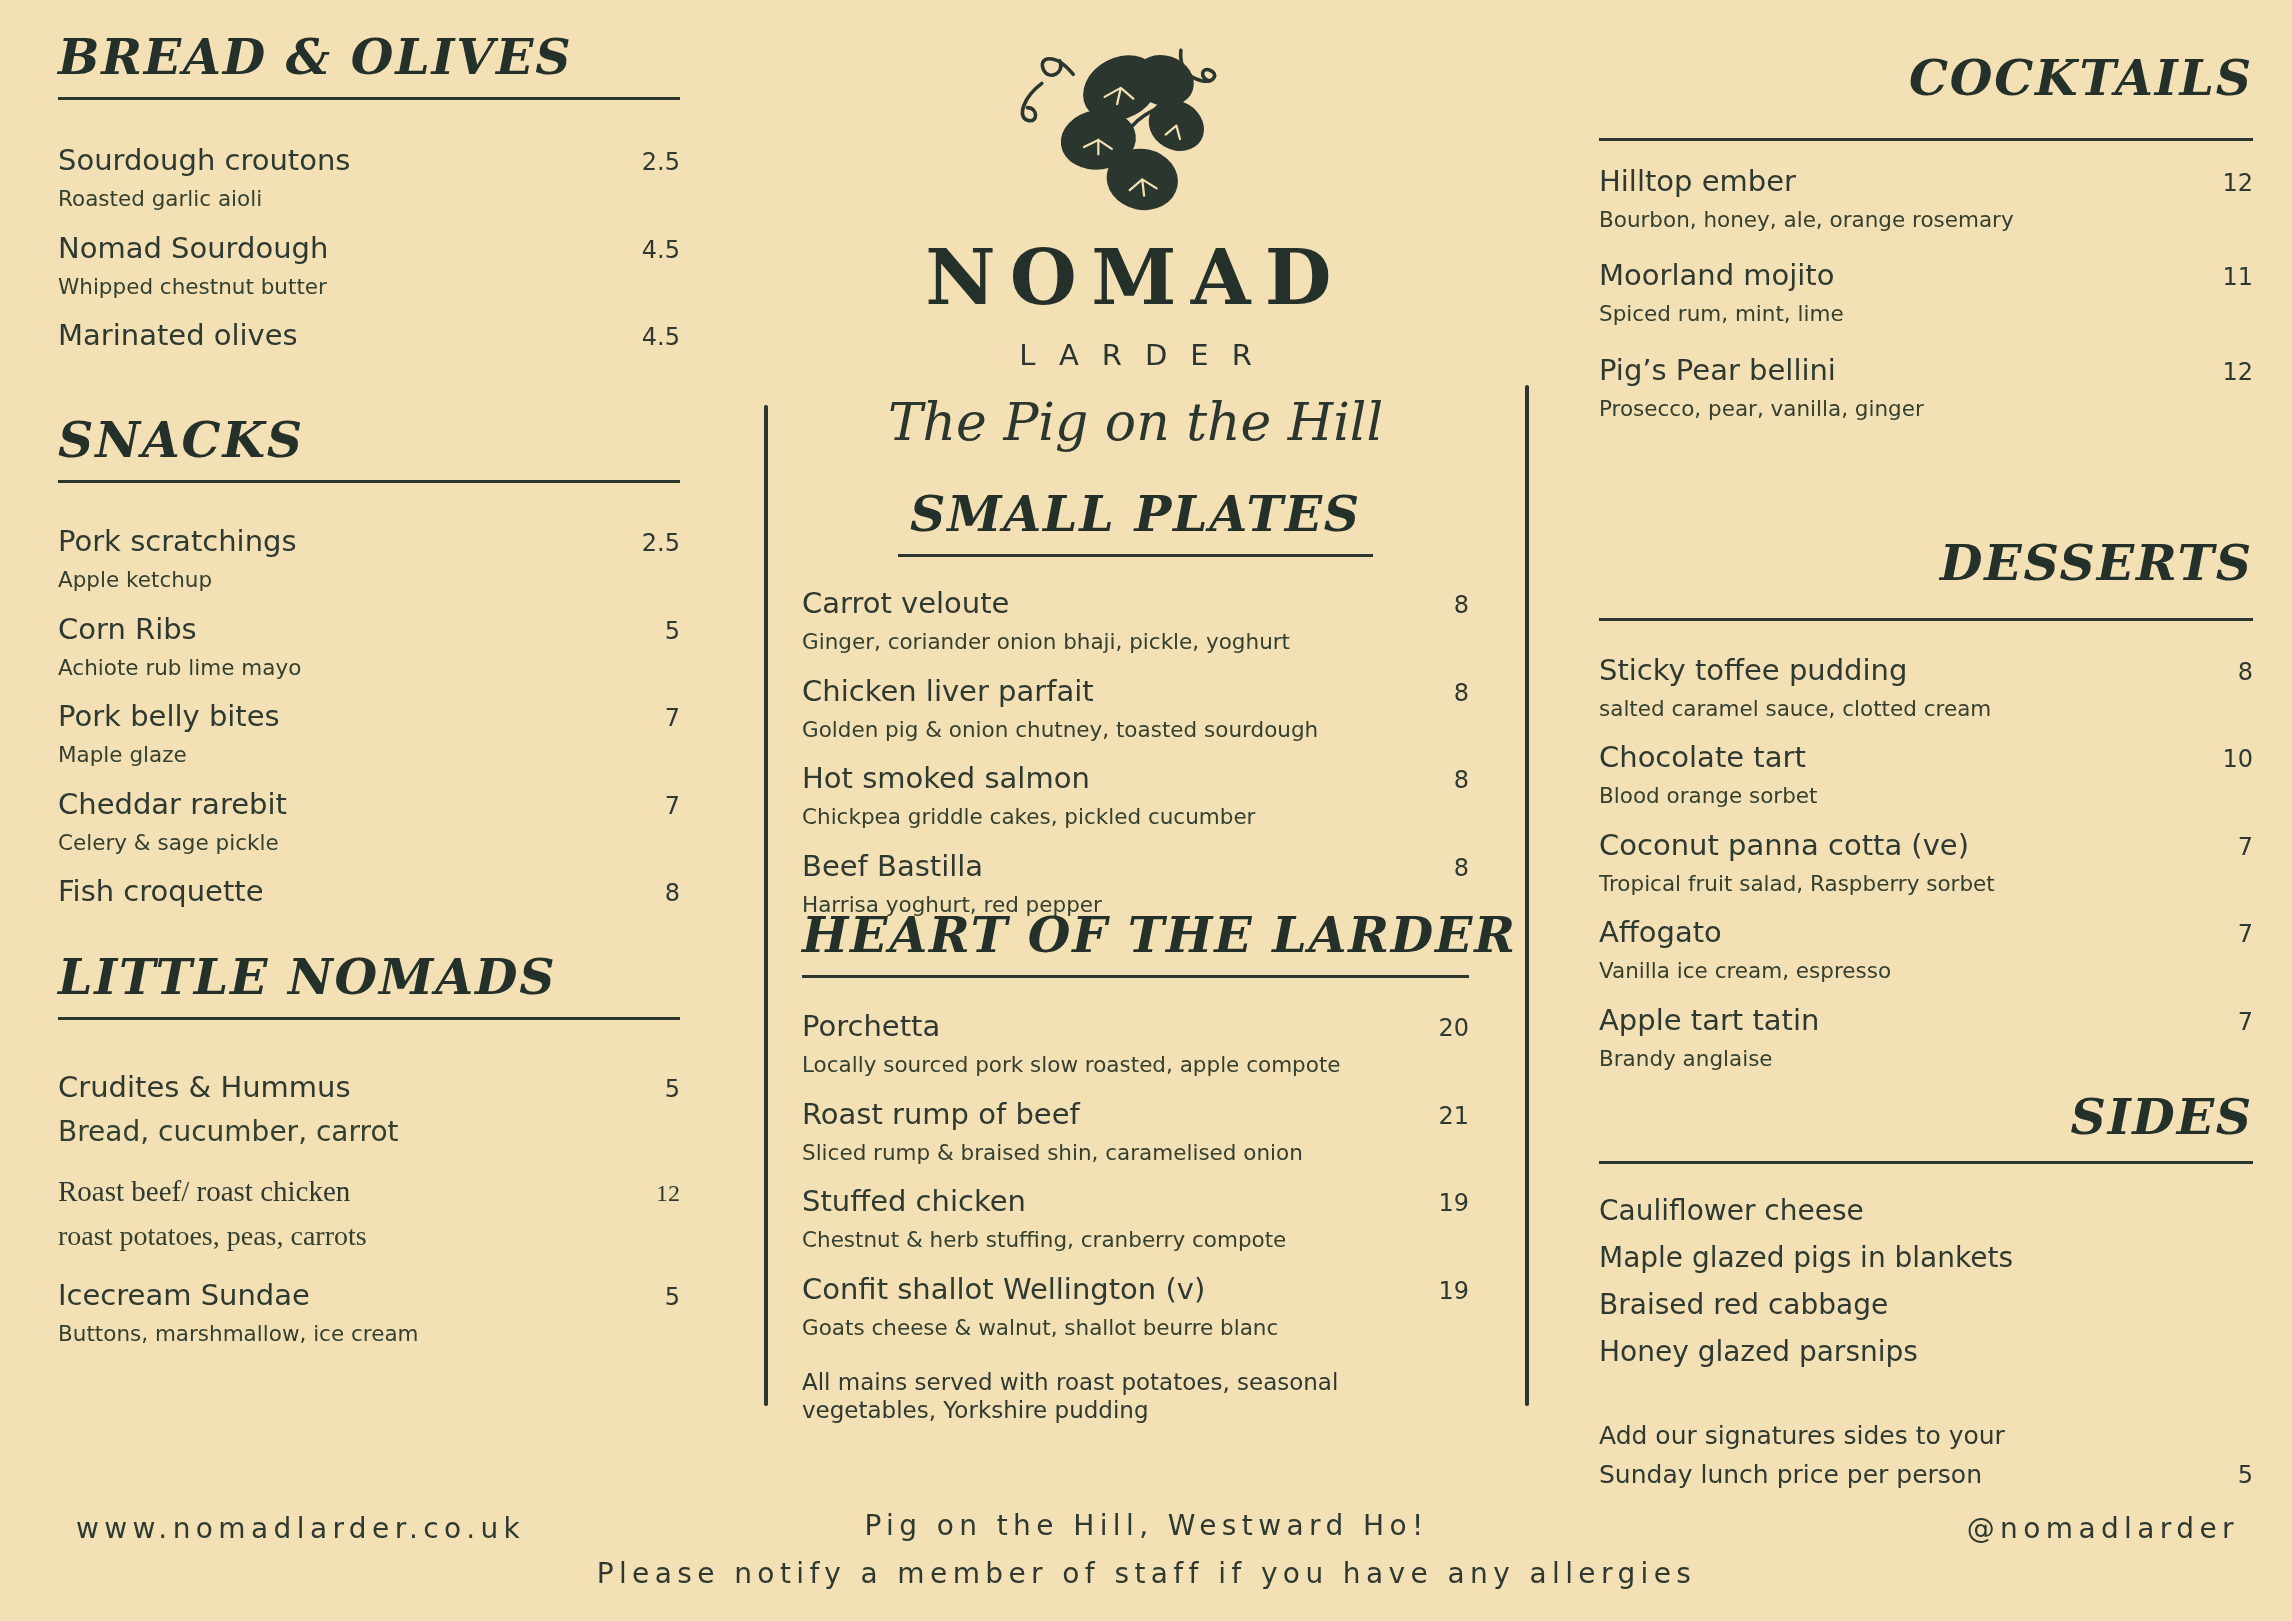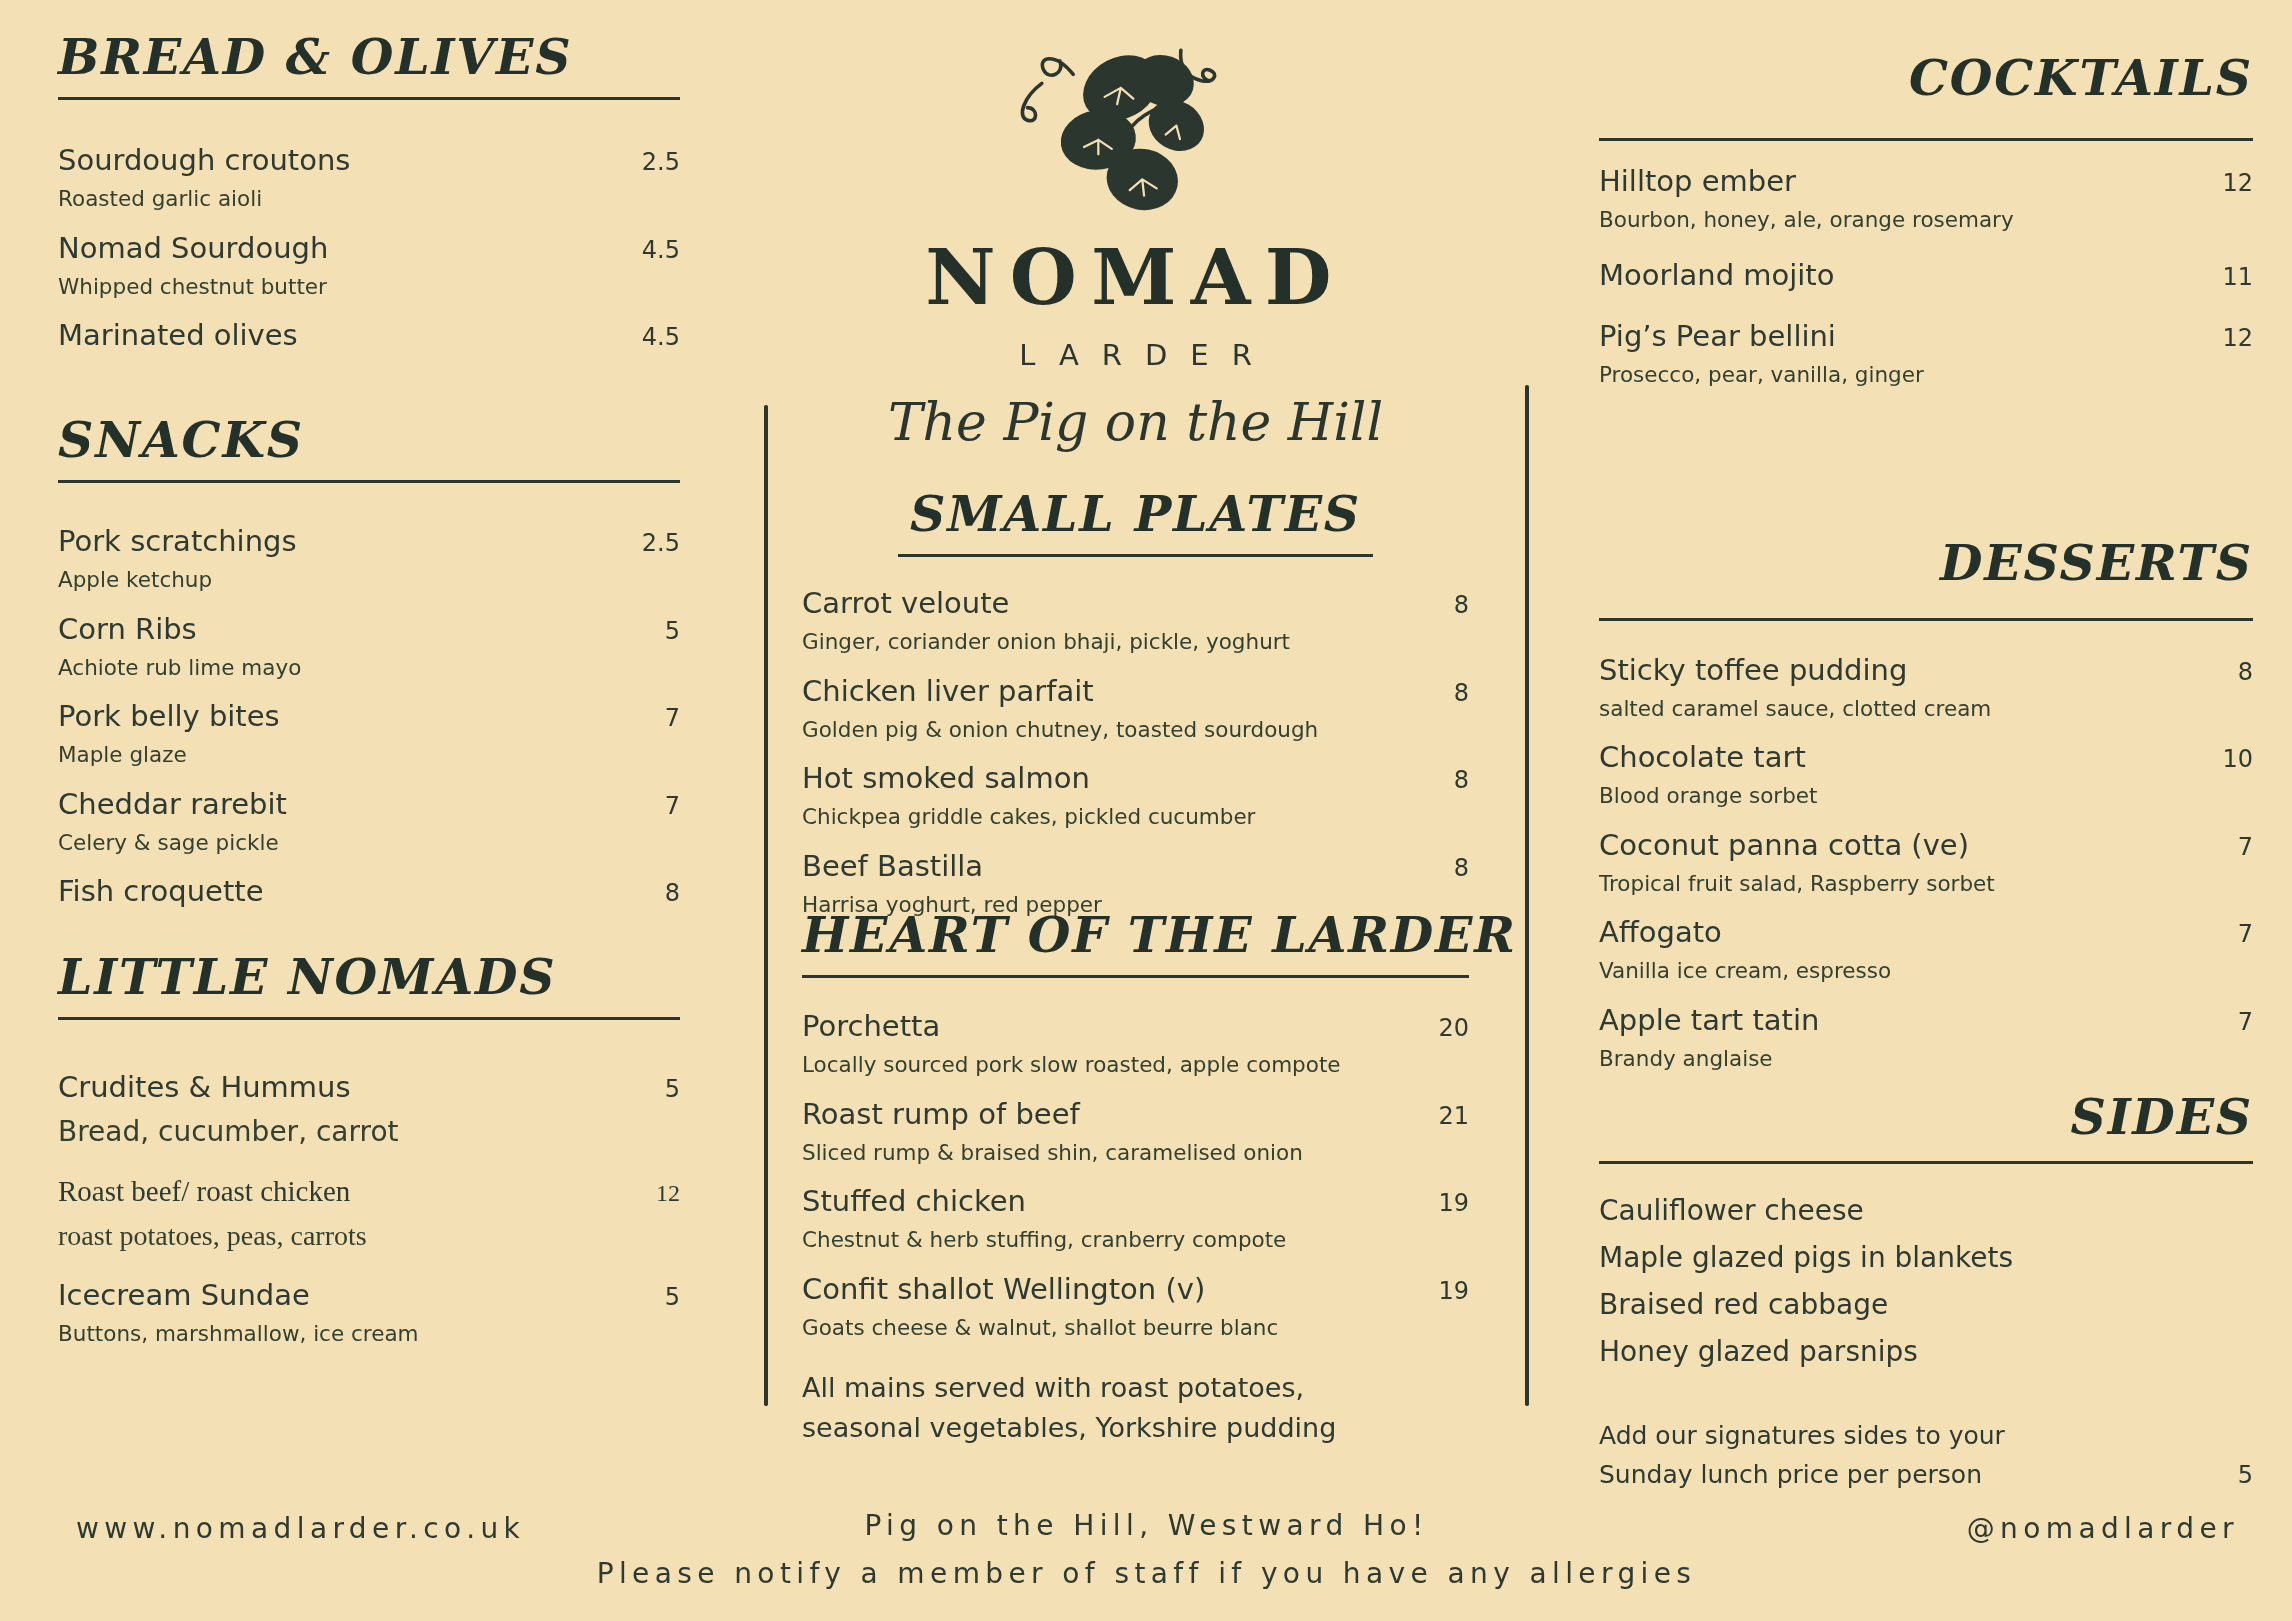--- a/index.html
+++ b/index.html
@@ -61,21 +61,21 @@
     font-family:"DejaVu Serif", serif;
     font-style:italic;
     font-size:52px;
     color:#2b362e;
     text-align:center;
     margin-top:19.7px;
   }
   
   .vdivider{position:absolute;width:3.6px;background:#2b362e;border-radius:1.8px;}
   
-  .note{font-size:27px;line-height:40px;color:#2e3a31;}
+  .note{font-size:23px;line-height:28px;color:#2e3a31;}
   
   .side-line{font-size:28px;line-height:47px;color:#2e3a31;}
   
   .footer-text{
     font-size:28px;
     letter-spacing:5.4px;
     color:#2e3a31;
     white-space:nowrap;
   }
 </style>
@@ -291,20 +291,21 @@
           <span class="item-name">Hilltop ember</span>
           <span class="item-price">12</span>
         </div>
         <div class="item-desc">Bourbon, honey, ale, orange rosemary</div>
       </div>
       <div class="item" style="margin-bottom:19.7px;">
         <div class="item-row">
           <span class="item-name">Moorland mojito</span>
           <span class="item-price">11</span>
         </div>
+        <div class="item-desc">Spiced rum, mint, lime</div>
       </div>
       <div class="item">
         <div class="item-row">
           <span class="item-name">Pig’s Pear bellini</span>
           <span class="item-price">12</span>
         </div>
         <div class="item-desc">Prosecco, pear, vanilla, ginger</div>
       </div>
     </div>
   </div>

